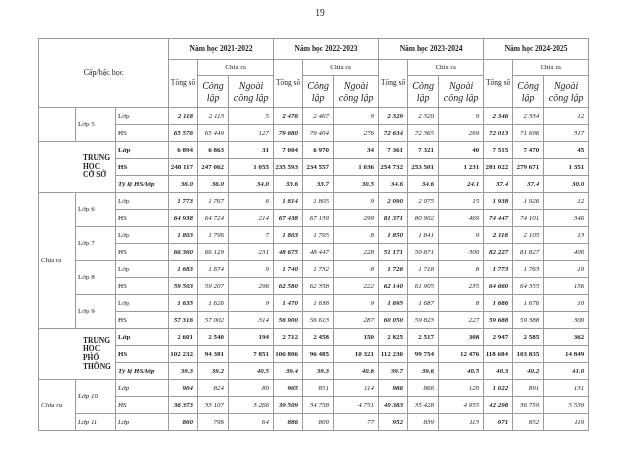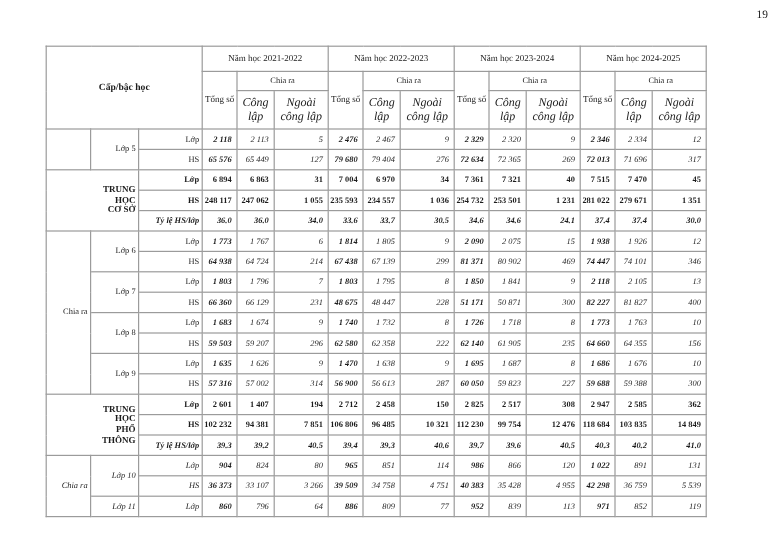--- a/index.html
+++ b/index.html
@@ -1,29 +1,29 @@
 <!DOCTYPE html>
 <html><head>
 <meta charset="utf-8">
 <style>
   html,body{margin:0;padding:0;background:#fff;}
   body{width:640px;height:452px;overflow:hidden;
        font-family:"Liberation Serif","DejaVu Serif",serif;color:#1c1c1c;}
-  .pageno{margin-top:8px;height:12px;text-align:right;font-size:9.5px;}
+  .pageno{margin-top:8px;height:12px;text-align:center;font-size:9.5px;}
   table{border-collapse:collapse;table-layout:fixed;margin:18px 0 0 38px;width:550px;}
   td{border:1px solid #9b9b9b;overflow:hidden;vertical-align:middle;
      font-size:7px;line-height:1.15;padding:0;}
   thead td{text-align:center;}
-  .corner{font-weight:bold;font-size:8px;margin-left:32px;}
-  .yh{font-weight:normal;font-size:7.5px;height:20px;}
+  .corner{font-weight:normal;font-size:8px;margin-left:32px;}
+  .yh{font-weight:bold;font-size:7.5px;height:20px;}
   .th-total{font-weight:normal;font-size:7.5px;}
   .th-chiara{height:15px;font-size:7px;}
   .th-sub{height:31px;font-style:italic;font-size:10px;padding:0 2px;}
   tbody td{height:16px;}
-  .left,.rl{text-align:right;padding:0 2px;font-family:Liberation Serif, serif;}
+  .left,.rl{text-align:left;padding:0 2px;font-family:Liberation Serif, serif;}
   .sec{font-weight:bold;font-size:7.5px;text-transform:uppercase;padding-left:44px;}
   .val{text-align:right;padding-right:4px;}
   .bold{font-weight:bold;}
   .italic{font-style:italic;}
   .bolditalic{font-weight:bold;font-style:italic;}
 </style>
 </head>
 <body>
 
 <div class="pageno">19</div>
@@ -276,21 +276,21 @@
         <td class="val italic">59 823</td>
         <td class="val italic">227</td>
         <td class="val bolditalic">59 688</td>
         <td class="val italic">59 388</td>
         <td class="val italic">300</td>
       </tr>
       <tr>
         <td rowspan="3" colspan="2" class="left sec">TRUNG HỌC PHỔ THÔNG</td>
         <td class="rl bold">Lớp</td>
         <td class="val bold">2 601</td>
-        <td class="val bold">1 407</td>
+        <td class="val bold">2 540</td>
         <td class="val bold">194</td>
         <td class="val bold">2 712</td>
         <td class="val bold">2 458</td>
         <td class="val bold">150</td>
         <td class="val bold">2 825</td>
         <td class="val bold">2 517</td>
         <td class="val bold">308</td>
         <td class="val bold">2 947</td>
         <td class="val bold">2 585</td>
         <td class="val bold">362</td>

